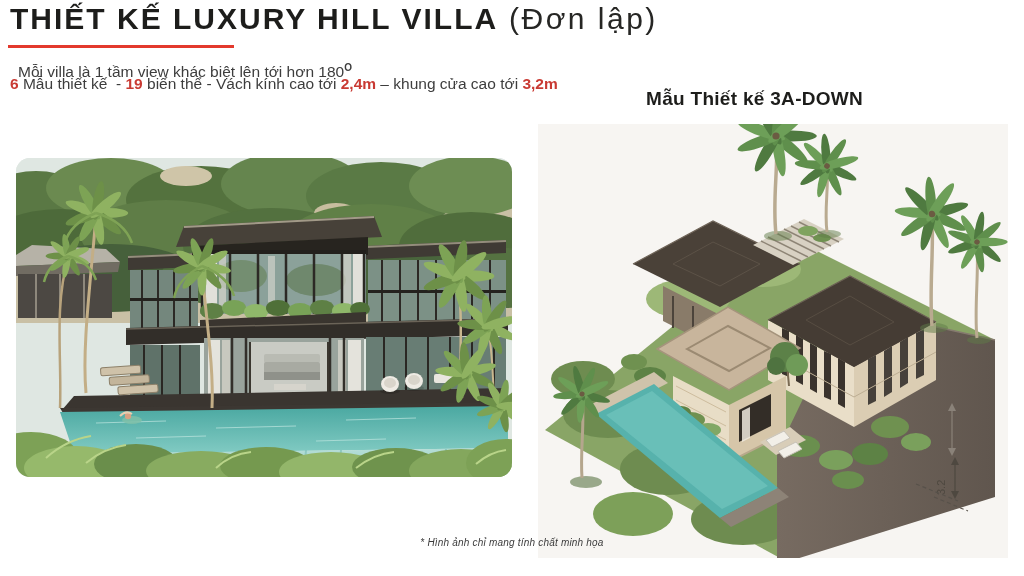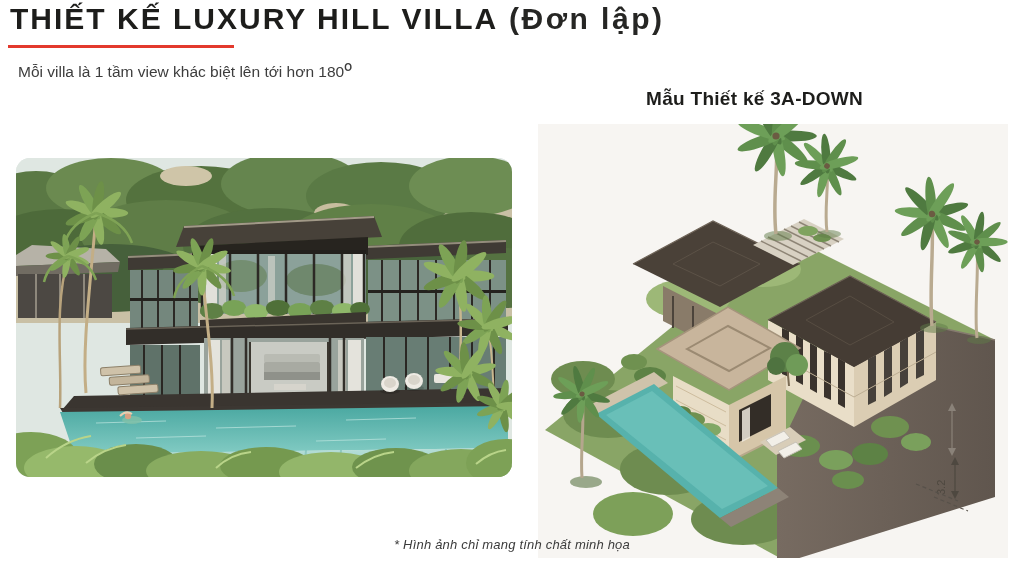--- a/index.html
+++ b/index.html
@@ -8,21 +8,21 @@
     font-family:"Liberation Sans",sans-serif;
     position:relative;overflow:hidden;
     -webkit-font-smoothing:antialiased;
   }
   .page{position:absolute;inset:0;}
   .title{
     position:absolute;left:10px;top:2px;margin:0;
     font-size:30px;font-weight:700;letter-spacing:2px;
     color:#1d1d1b;white-space:nowrap;
   }
-  .title .suffix{font-weight:700;letter-spacing:2.5px;color:#262624;}
+  .title .suffix{font-weight:400;letter-spacing:2.5px;color:#262624;}
   .title-underline{
     position:absolute;left:8px;top:45px;width:226px;height:3px;
     background:#e3392d;
   }
   .tagline{
     position:absolute;left:10px;top:54px;margin:8px;
     font-size:15.5px;font-weight:500;color:#3d3d3d;white-space:pre-wrap;
   }
   .tagline sup{font-size:10px;font-weight:700;}
   .specs{
@@ -37,34 +37,35 @@
   .photo{
     position:absolute;left:16px;top:158px;width:496px;height:319px;margin:0;
     border-radius:14px;overflow:hidden;background:#dfe7e2;
   }
   .render{
     position:absolute;left:538px;top:124px;width:470px;height:434px;margin:0;
   }
   .photo svg,.render svg{display:block;width:100%;height:100%;}
   .caption{
     position:absolute;left:0;top:537px;width:1024px;margin:0;
-    text-align:center;font-size:13px;font-style:italic;
+    text-align:center;font-size:10px;font-style:italic;
     color:#3b3b3b;letter-spacing:.2px;
   }
 </style>
 </head>
 <body>
 
 <div class="page">
 
   <h1 class="title"><span>THIẾT KẾ LUXURY HILL VILLA</span><span class="suffix"> (Đơn lập)</span></h1>
   <div class="title-underline"></div>
 
   <p class="tagline"><span>Mỗi villa là 1 tầm view khác biệt lên tới hơn 180</span><sup>O</sup></p>
 
+  <p class="specs"><span class="red">6</span><span> Mẫu thiết kế  - </span><span class="red">19</span><span> biến thể - Vách kính cao tới </span><span class="red">2,4m</span><span> – khung cửa cao tới </span><span class="red">3,2m</span></p>
 
   <h2 class="panel-heading">Mẫu Thiết kế 3A-DOWN</h2>
 
   <figure class="photo">
     <svg viewBox="0 0 496 319">
       <defs>
         <linearGradient id="pool" x1="0" y1="0" x2="0" y2="1">
           <stop offset="0" stop-color="#4aa8a1"></stop>
             <stop offset="1" stop-color="#82cbc3"></stop>
         </linearGradient>

